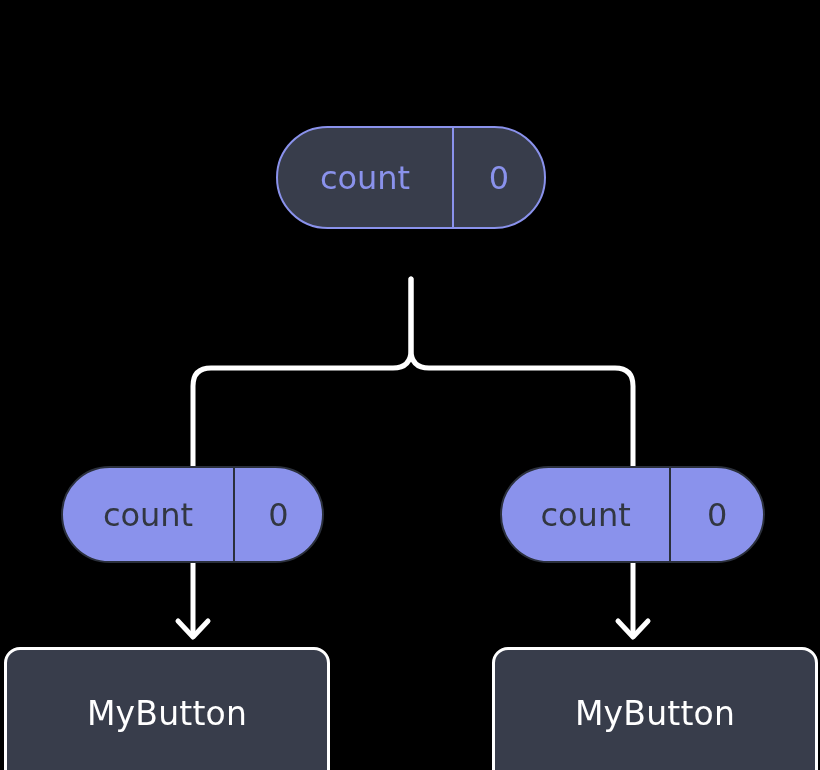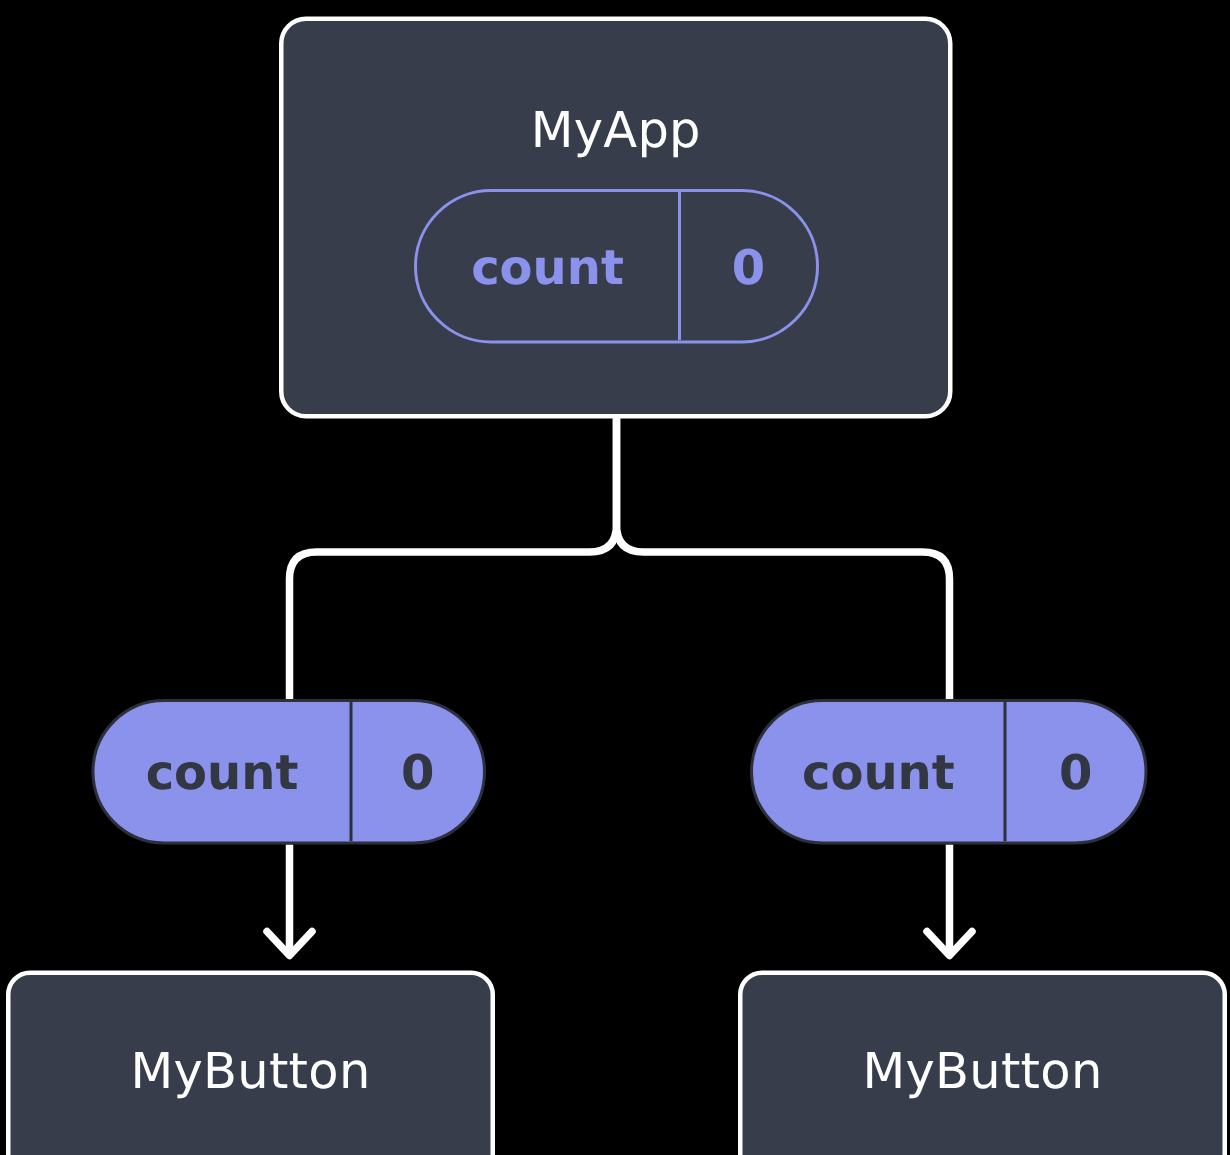--- a/index.html
+++ b/index.html
@@ -85,21 +85,20 @@
   }
 
   
   .pill {
     position: absolute;
     box-sizing: border-box;
     display: flex;
     align-items: stretch;
     border-radius: 999px;
     overflow: hidden;
-    font-weight: bold;
   }
   .pill .pill-key,
   .pill .pill-val {
     display: flex;
     align-items: center;
     justify-content: center;
     font-size: 32px;
     line-height: 1;
     white-space: nowrap;
   }
@@ -177,23 +176,20 @@
              Q 633 368 633 386
              L 633 466" fill="none" stroke="#ffffff" stroke-width="5" stroke-linecap="round" stroke-linejoin="round"></path>
 
     <line x1="193" y1="563" x2="193" y2="636" stroke="#ffffff" stroke-width="5" stroke-linecap="butt"></line>
     <polyline points="178,621 193,637 208,621" fill="none" stroke="#ffffff" stroke-width="5" stroke-linecap="round" stroke-linejoin="round"></polyline>
 
     <line x1="633" y1="563" x2="633" y2="636" stroke="#ffffff" stroke-width="5" stroke-linecap="butt"></line>
     <polyline points="618,621 633,637 648,621" fill="none" stroke="#ffffff" stroke-width="5" stroke-linecap="round" stroke-linejoin="round"></polyline>
   </svg>
 
-  <div class="comp-box" id="box-myapp">
-    <div class="comp-title">MyApp</div>
-  </div>
 
   <div class="pill outlined" id="pill-myapp">
     <div class="pill-key">count</div>
     <div class="pill-val">0</div>
   </div>
 
   <div class="pill filled" id="pill-left">
     <div class="pill-key">count</div>
     <div class="pill-val">0</div>
   </div>

